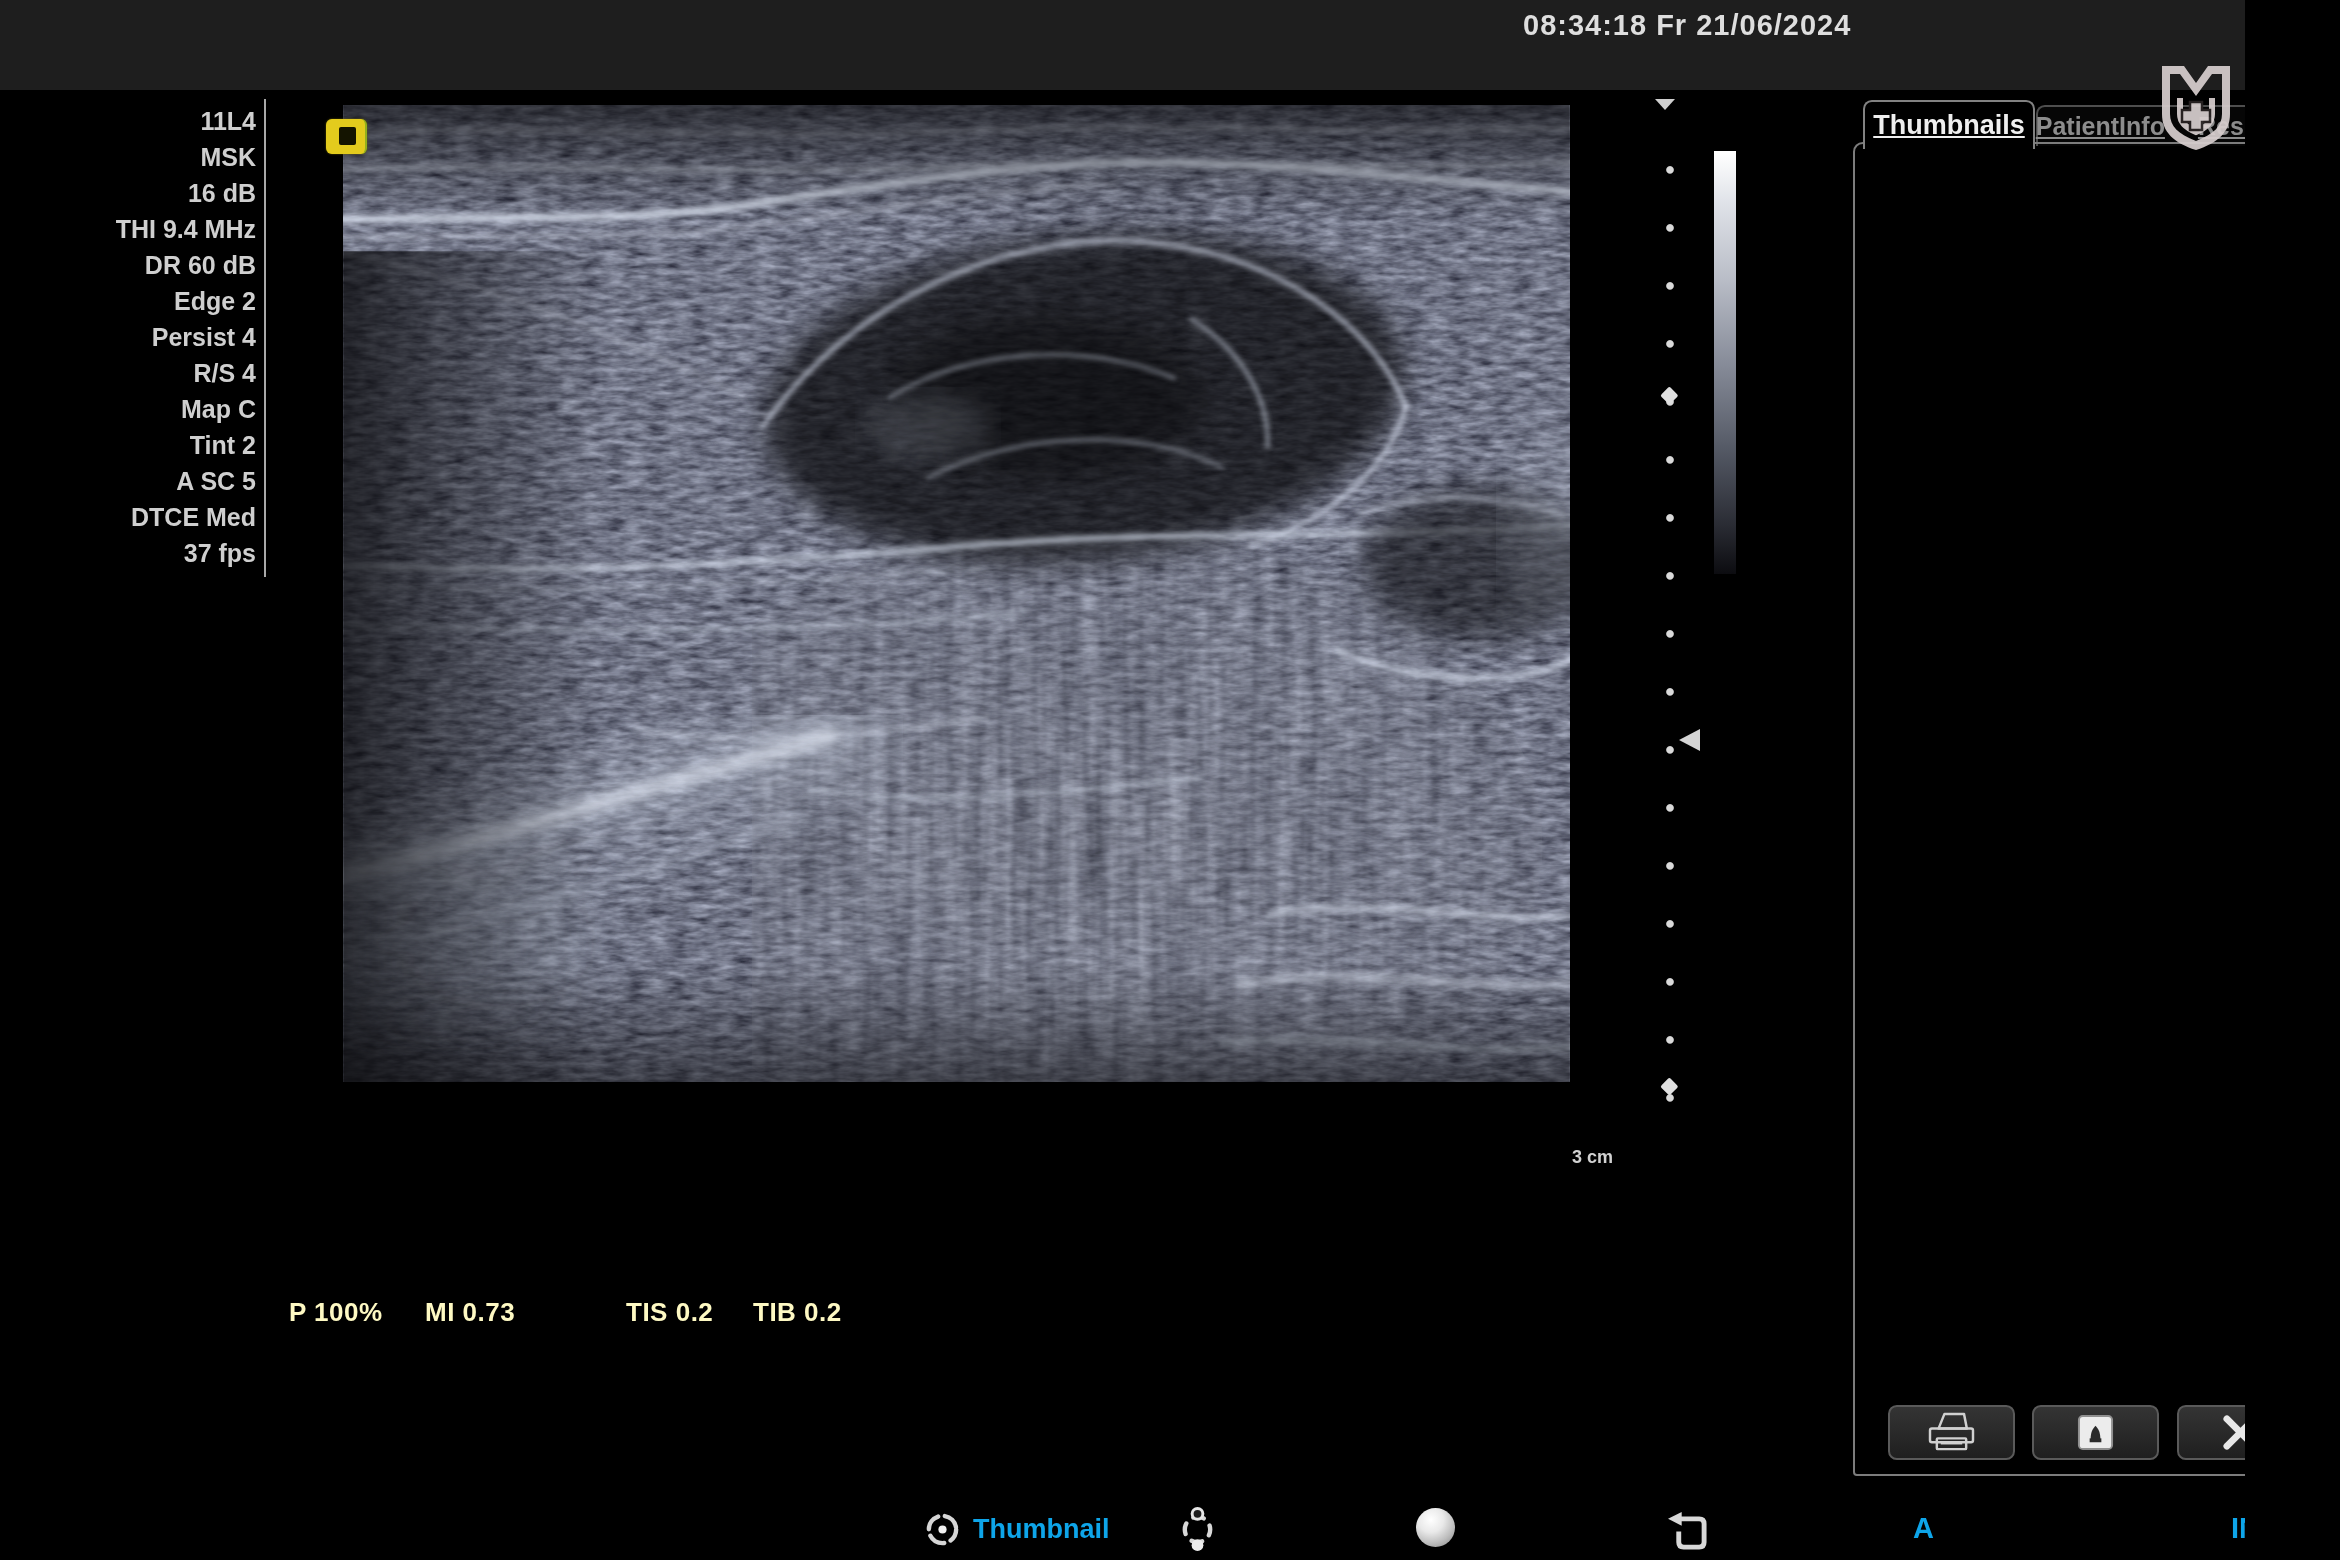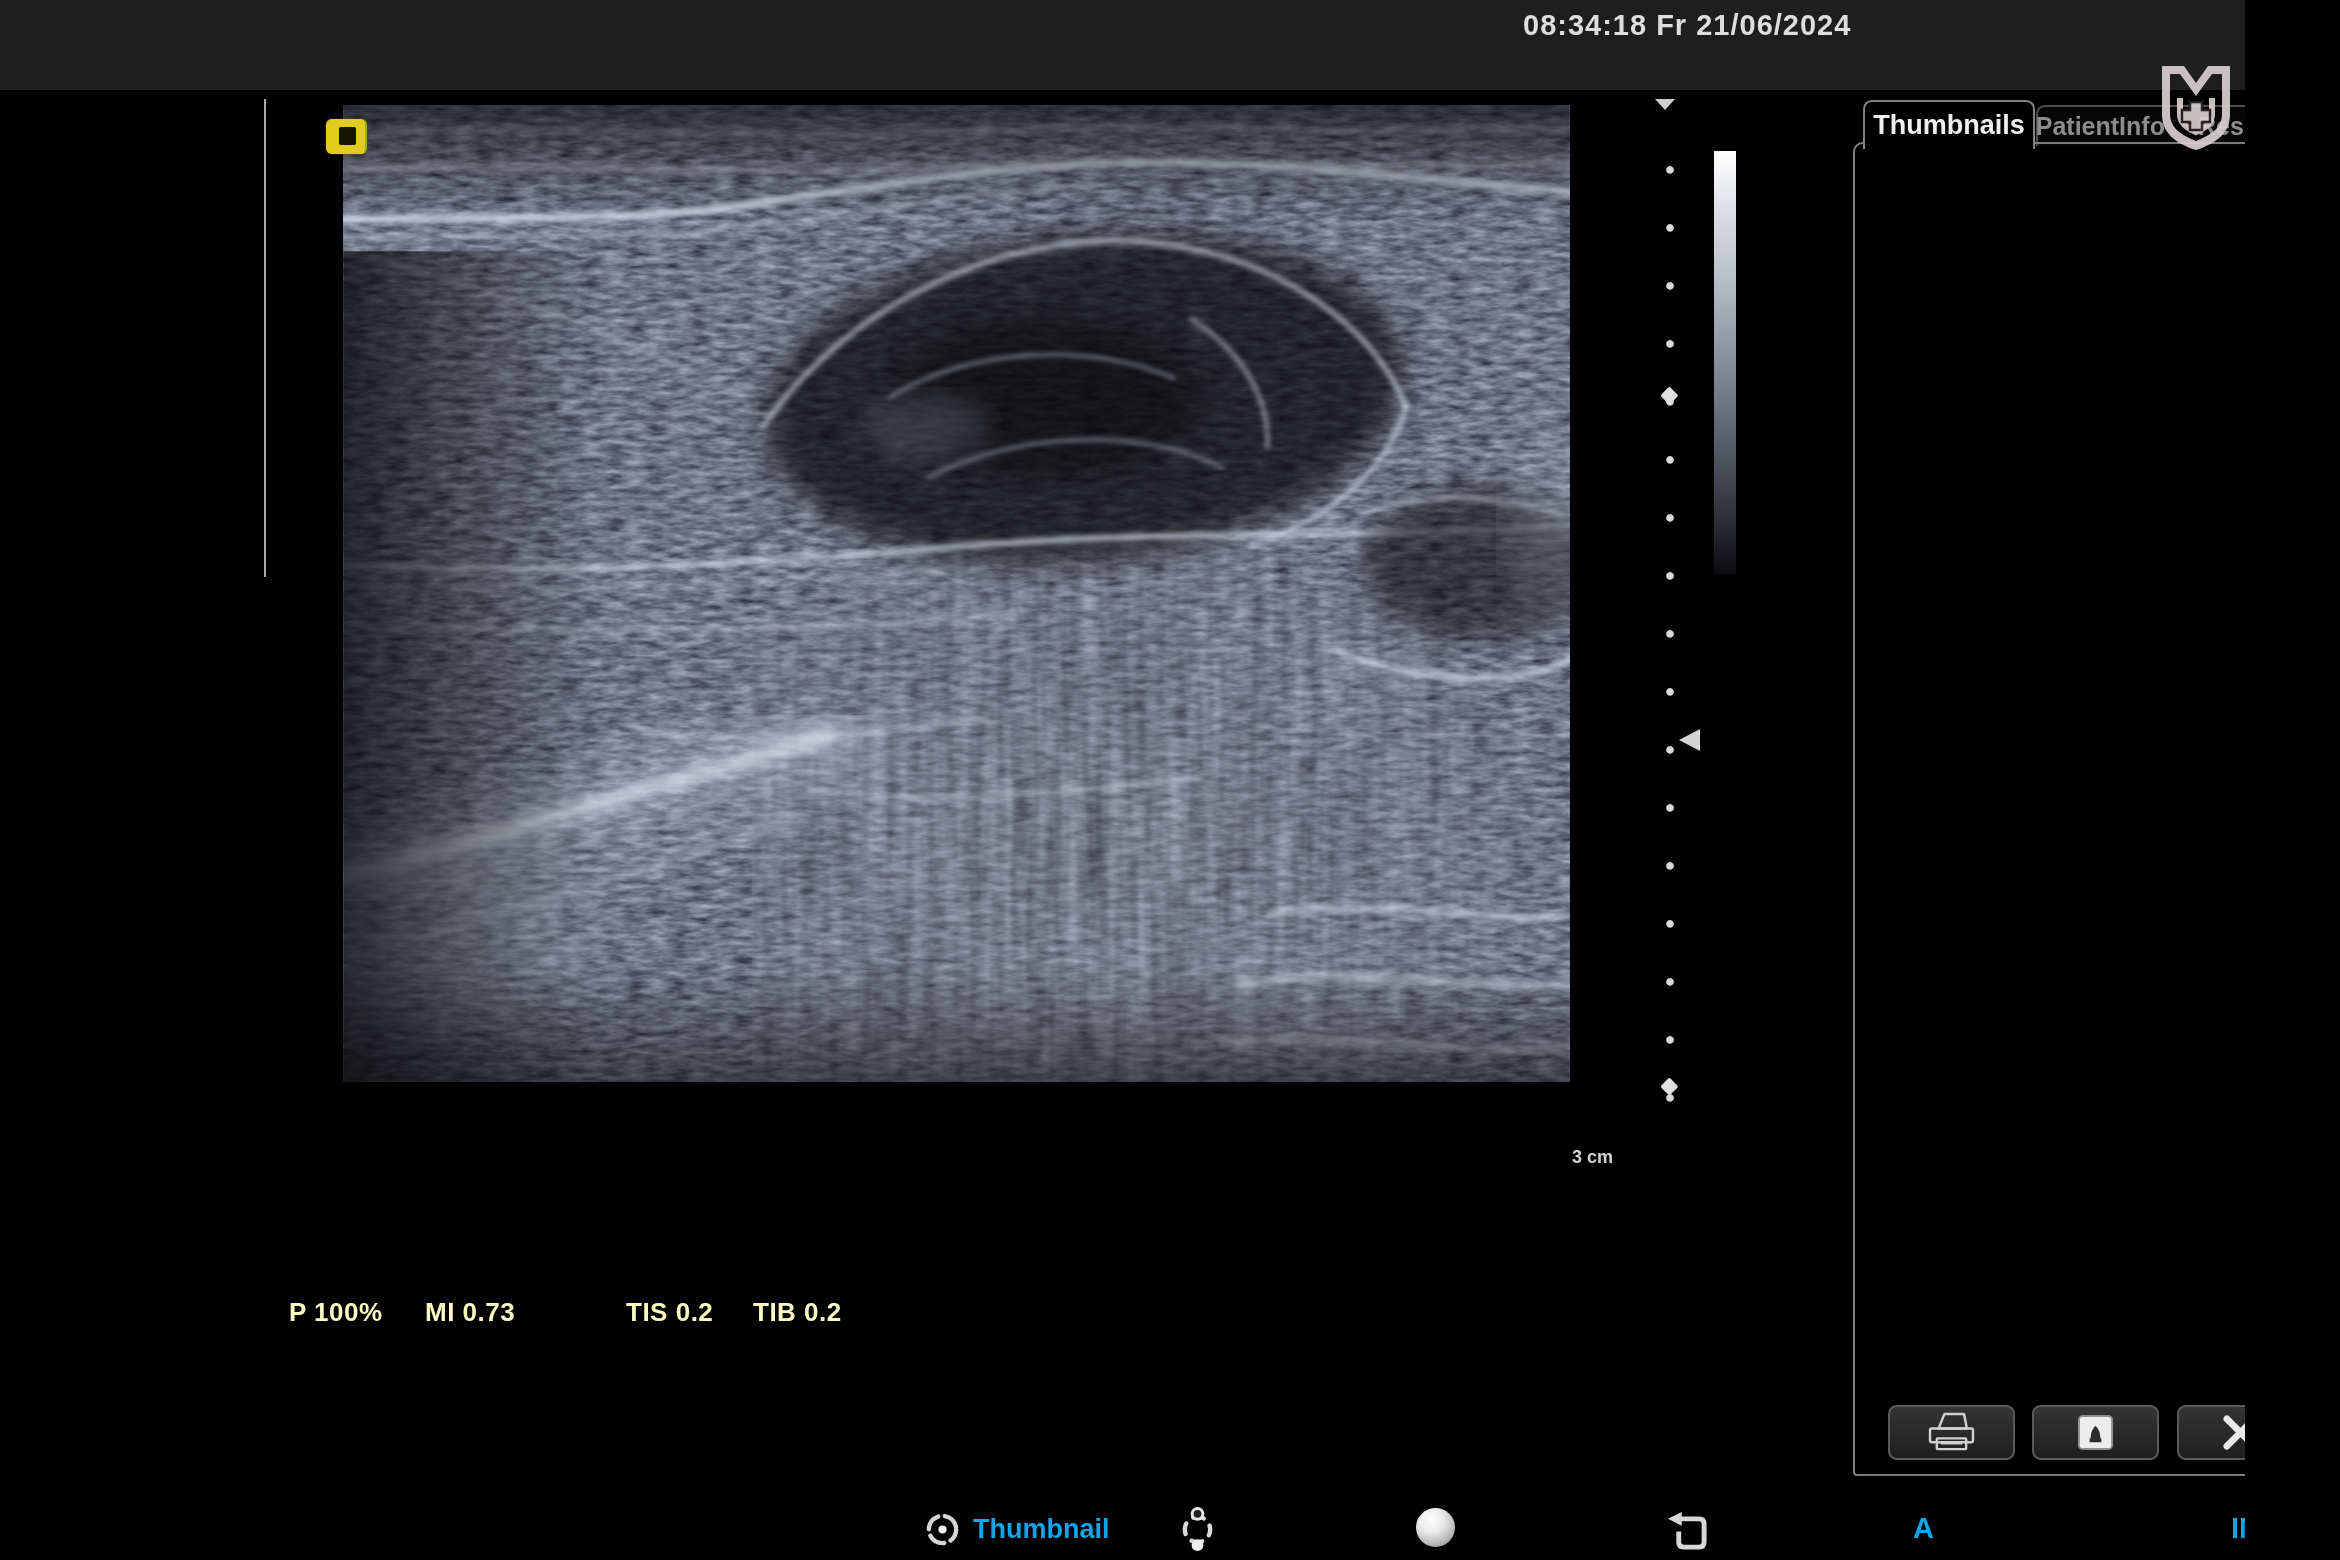--- a/index.html
+++ b/index.html
@@ -30,21 +30,21 @@
   #gray-bar{left:1714px;top:151px;width:21.5px;height:421px;
             background:linear-gradient(#ffffff 0%,#dfe2e8 12%,#b9bdc7 30%,#878c99 50%,#555a66 70%,#2b2d35 88%,#0c0c10 100%);
             border-top:2px solid #fff;}
   #depth-label{left:1572px;top:1147px;font-size:18px;font-weight:bold;color:#d2d2d2;}
   
   .readout{top:1297px;font-size:26px;font-weight:bold;color:#fef9c3;letter-spacing:0.5px;}
   
   #side-panel{left:1853px;top:142px;width:474px;height:1330px;border:2px solid #7c7c7c;
               border-radius:9.8px 3.9px 3.9px 3.9px;background:transparent;z-index:2;}
   .tab{box-sizing:border-box;border:2px solid #828282;border-bottom:none;border-radius:8.8px 8.8px 0 0;
-       display:flex;align-items:center;justify-content:center;}
+       display:flex;align-items:center;justify-content:center;text-decoration:underline;}
   #tab-thumbnails{left:1863px;top:100px;width:172px;height:49px;background:#000;z-index:3;
                   font-size:27px;font-weight:bold;color:#efefef;}
   #tab-group-secondary{left:2036px;top:105px;width:252px;height:41px;border-color:#4e4e4e;background:#060606;
                   z-index:1;gap:33px;font-size:25px;font-weight:bold;color:#8d8d8d;}
   #tab-overflow-arrow{left:2309px;top:109px;z-index:4;font-size:21.5px;color:#c9c9c9;}
   #brand-logo{left:2155px;top:64px;z-index:5;}
   
   .panel-btn{top:1405px;width:123px;height:51px;background:linear-gradient(#343434,#1f1f1f);
              border:2px solid #5a5a5a;border-radius:8.8px;display:flex;align-items:center;justify-content:center;z-index:3;}
   
@@ -54,20 +54,35 @@
   svg{display:block;}
 </style>
 </head>
 <body>
 
 <div id="screen">
 
   <div class="abs" id="top-bar"></div>
   <div class="abs" id="timestamp">08:34:18  Fr  21/06/2024</div>
 
+  <div class="abs" id="param-list">
+    <div>11L4</div>
+    <div>MSK</div>
+    <div>16 dB</div>
+    <div>THI 9.4 MHz</div>
+    <div>DR 60 dB</div>
+    <div>Edge 2</div>
+    <div>Persist 4</div>
+    <div>R/S 4</div>
+    <div>Map C</div>
+    <div>Tint 2</div>
+    <div>A SC 5</div>
+    <div>DTCE Med</div>
+    <div>37 fps</div>
+  </div>
   <div class="abs" id="param-rule"></div>
 
   <div class="abs" id="us-image">
     <svg width="1227" height="977" viewBox="0 0 1258 1002">
       <defs>
         <filter id="speck" x="0" y="0" width="100%" height="100%">
           <feTurbulence type="fractalNoise" baseFrequency="0.045 0.16" numOctaves="3" seed="7"></feTurbulence>
           <feColorMatrix type="saturate" values="0"></feColorMatrix>
           <feComponentTransfer>
             <feFuncR type="gamma" amplitude="0.78" exponent="1.9" offset="0"></feFuncR>

